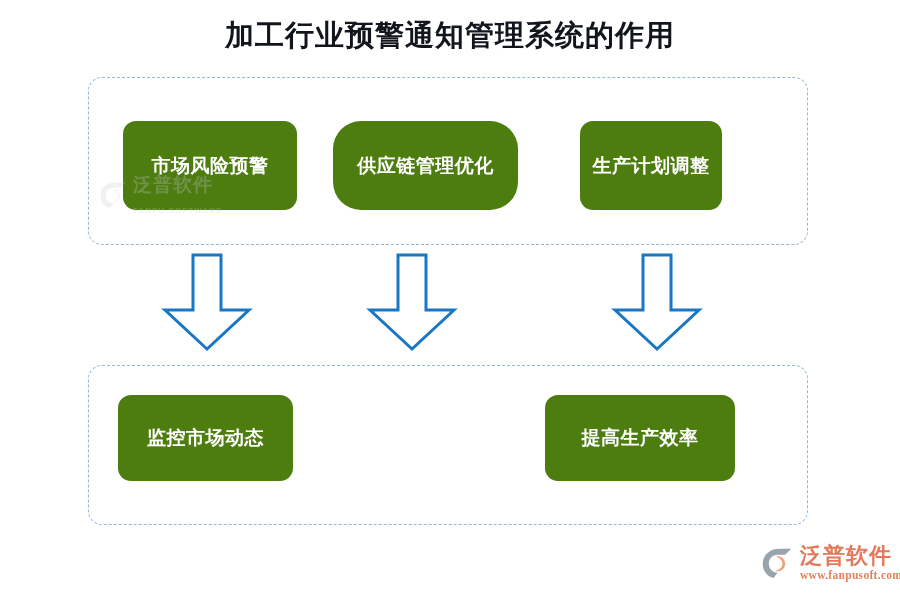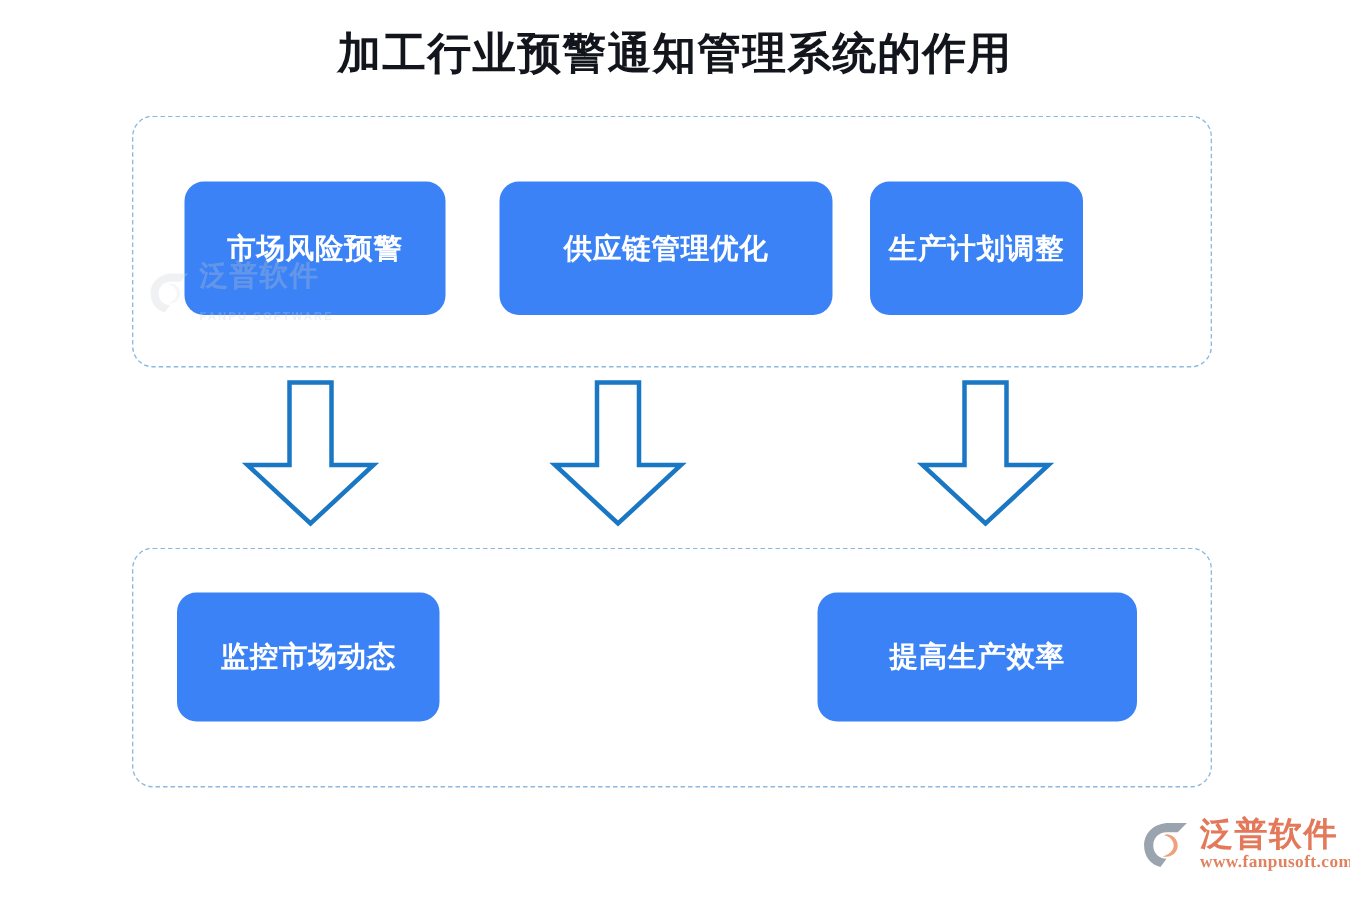--- a/index.html
+++ b/index.html
@@ -31,43 +31,43 @@
     border-radius:14px;
     background:transparent;
     box-sizing:border-box;
   }
   #group-top{left:88px;top:77px;width:720px;height:168px;}
   #group-bottom{left:88px;top:365px;width:720px;height:160px;}
 
   
   .node{
     position:absolute;
-    background:#3b82f6;
+    background:#4d7c0f;
     border-radius:13px;
     color:#ffffff;
     font-size:19px;
     font-weight:bold;
     display:flex;
     align-items:center;
     justify-content:center;
     text-align:center;
     letter-spacing:0.5px;
     white-space:nowrap;
     box-sizing:border-box;
   }
 
   
   #node-t0{left:123px;top:121px;width:174px;height:89px;}
-  #node-t1{left:333px;top:121px;width:222px;height:89px;}
+  #node-t1{left:333px;top:121px;width:185px;height:89px;border-radius:28px;}
   #node-t2{left:580px;top:121px;width:142px;height:89px;}
 
   
   #node-b0{left:118px;top:395px;width:175px;height:86px;}
   #node-b1{left:325px;top:395px;width:175px;height:86px;}
-  #node-b2{left:545px;top:395px;width:213px;height:86px;}
+  #node-b2{left:545px;top:395px;width:190px;height:86px;}
 
   
   .arrow{position:absolute;width:96px;height:100px;}
   #arrow-0{left:159px;top:252px;}
   #arrow-1{left:364px;top:252px;}
   #arrow-2{left:609px;top:252px;}
 
   
   .watermark{
     position:absolute;

